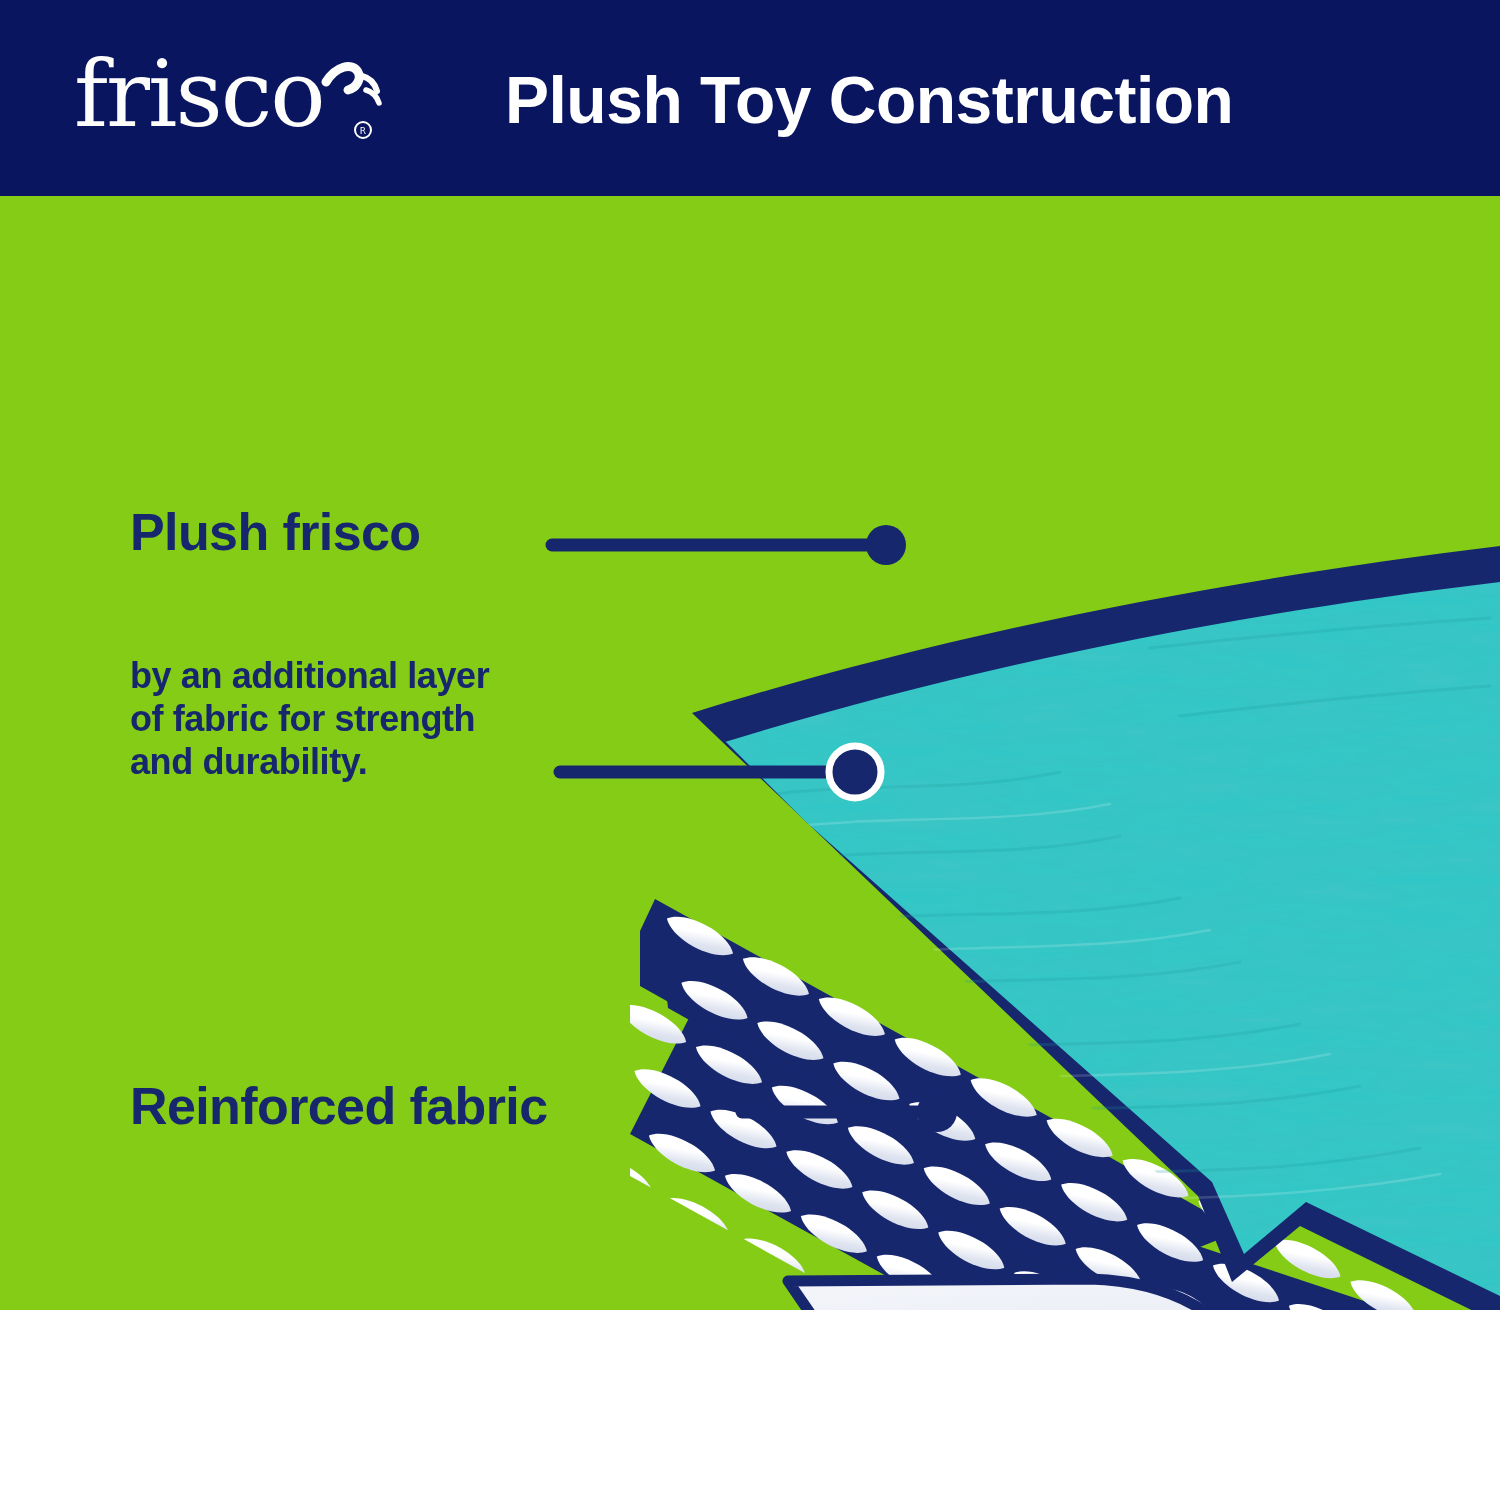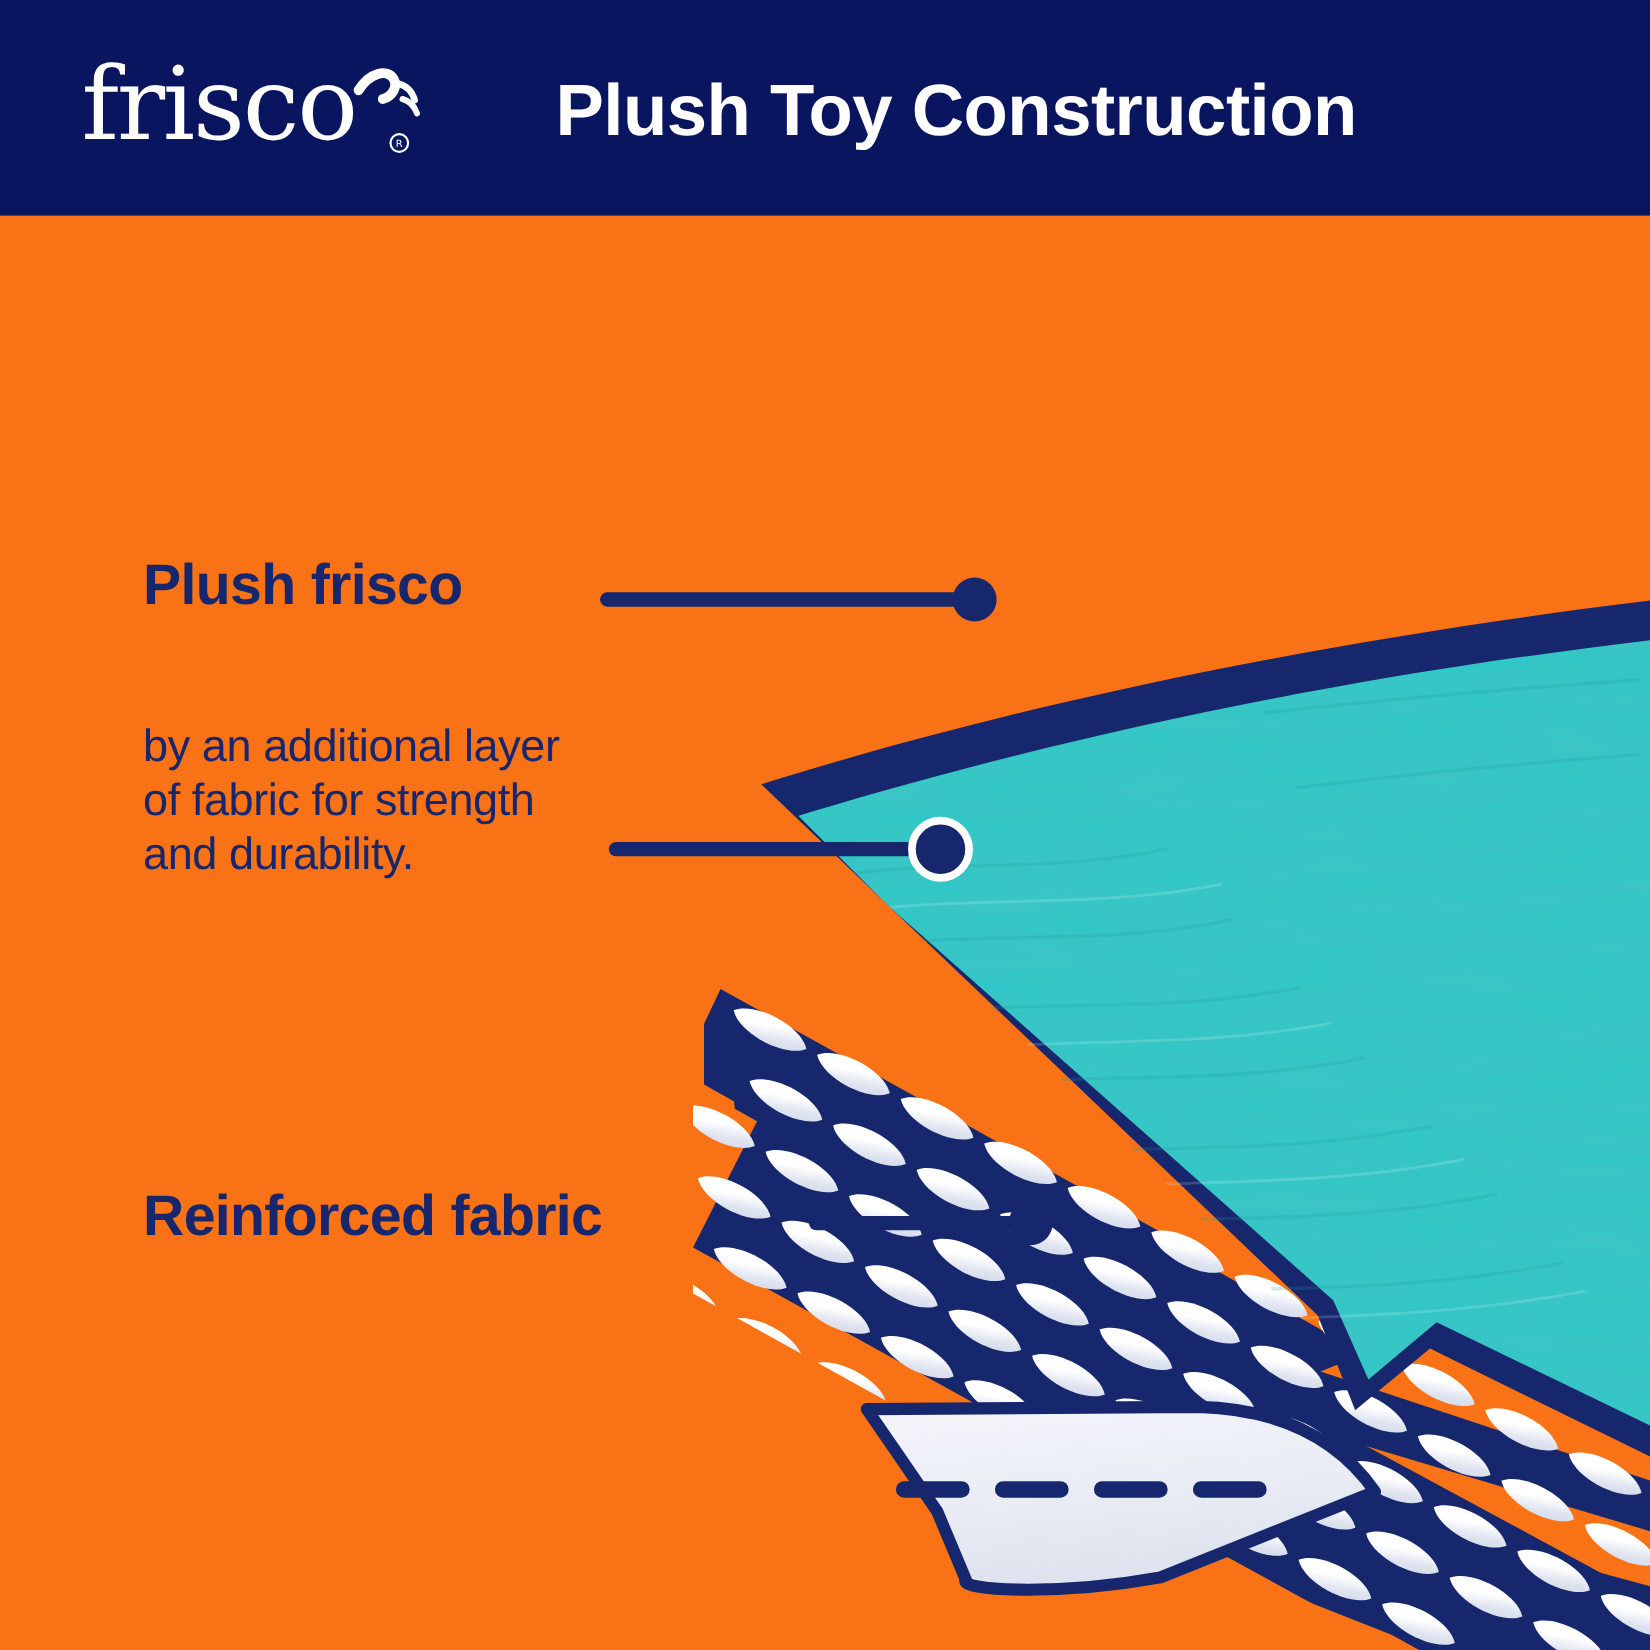--- a/index.html
+++ b/index.html
@@ -12,22 +12,22 @@
     width: 1500px;
     height: 1500px;
     font-family: "Liberation Sans", sans-serif;
     overflow: hidden;
     position: relative;
   }
 
   #page {
     position: relative;
     width: 1500px;
-    height: 1500px;
-    background: #f97316;
+    height: 1310px;
+    background: #84cc16;
     overflow: hidden;
   }
 
   
   #header-bar {
     position: absolute;
     left: 0;
     top: 0;
     width: 1500px;
     height: 196px;
@@ -78,22 +78,22 @@
   }
   .callout-head {
     font-size: 52px;
     font-weight: bold;
     line-height: 1.14;
     letter-spacing: -0.6px;
     margin: 0;
     white-space: pre-line;
   }
   .callout-body {
-    font-size: 41px;
-    font-weight: normal;
+    font-size: 36px;
+    font-weight: bold;
     line-height: 1.20;
     letter-spacing: -0.4px;
     margin: 6px 0 0 0;
     white-space: pre-line;
   }
 
   #callout-plush-fabric   { left: 130px; top: 503px;  width: 470px; }
   #callout-plush-exterior { left: 130px; top: 648px;  width: 600px; }
   #callout-reinforced-seams { left: 130px; top: 1077px; width: 660px; }
 </style>

